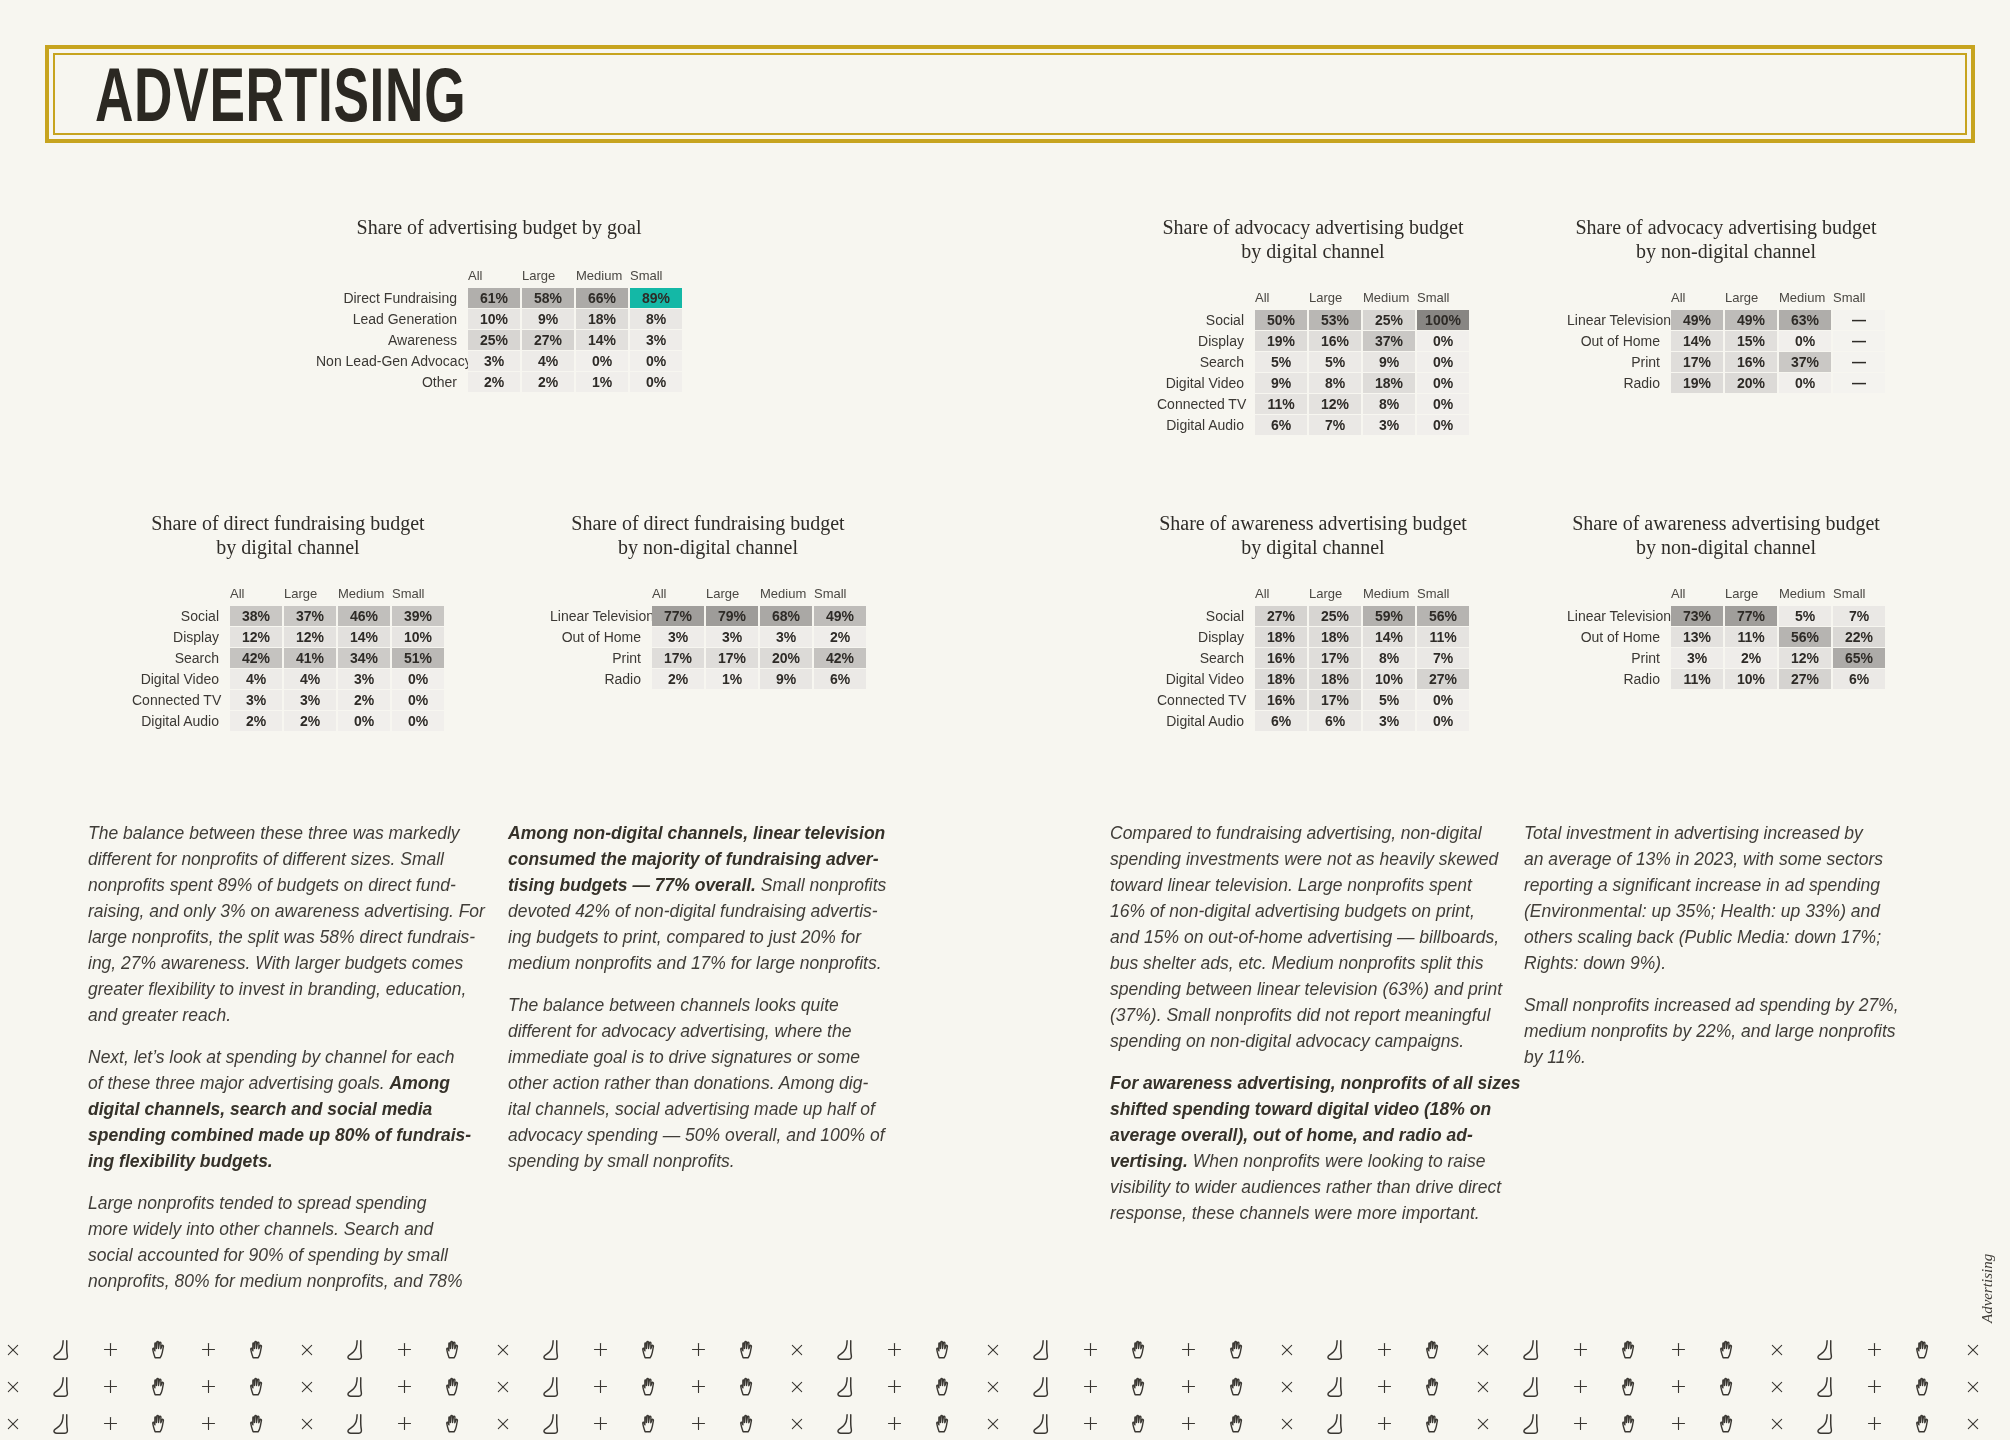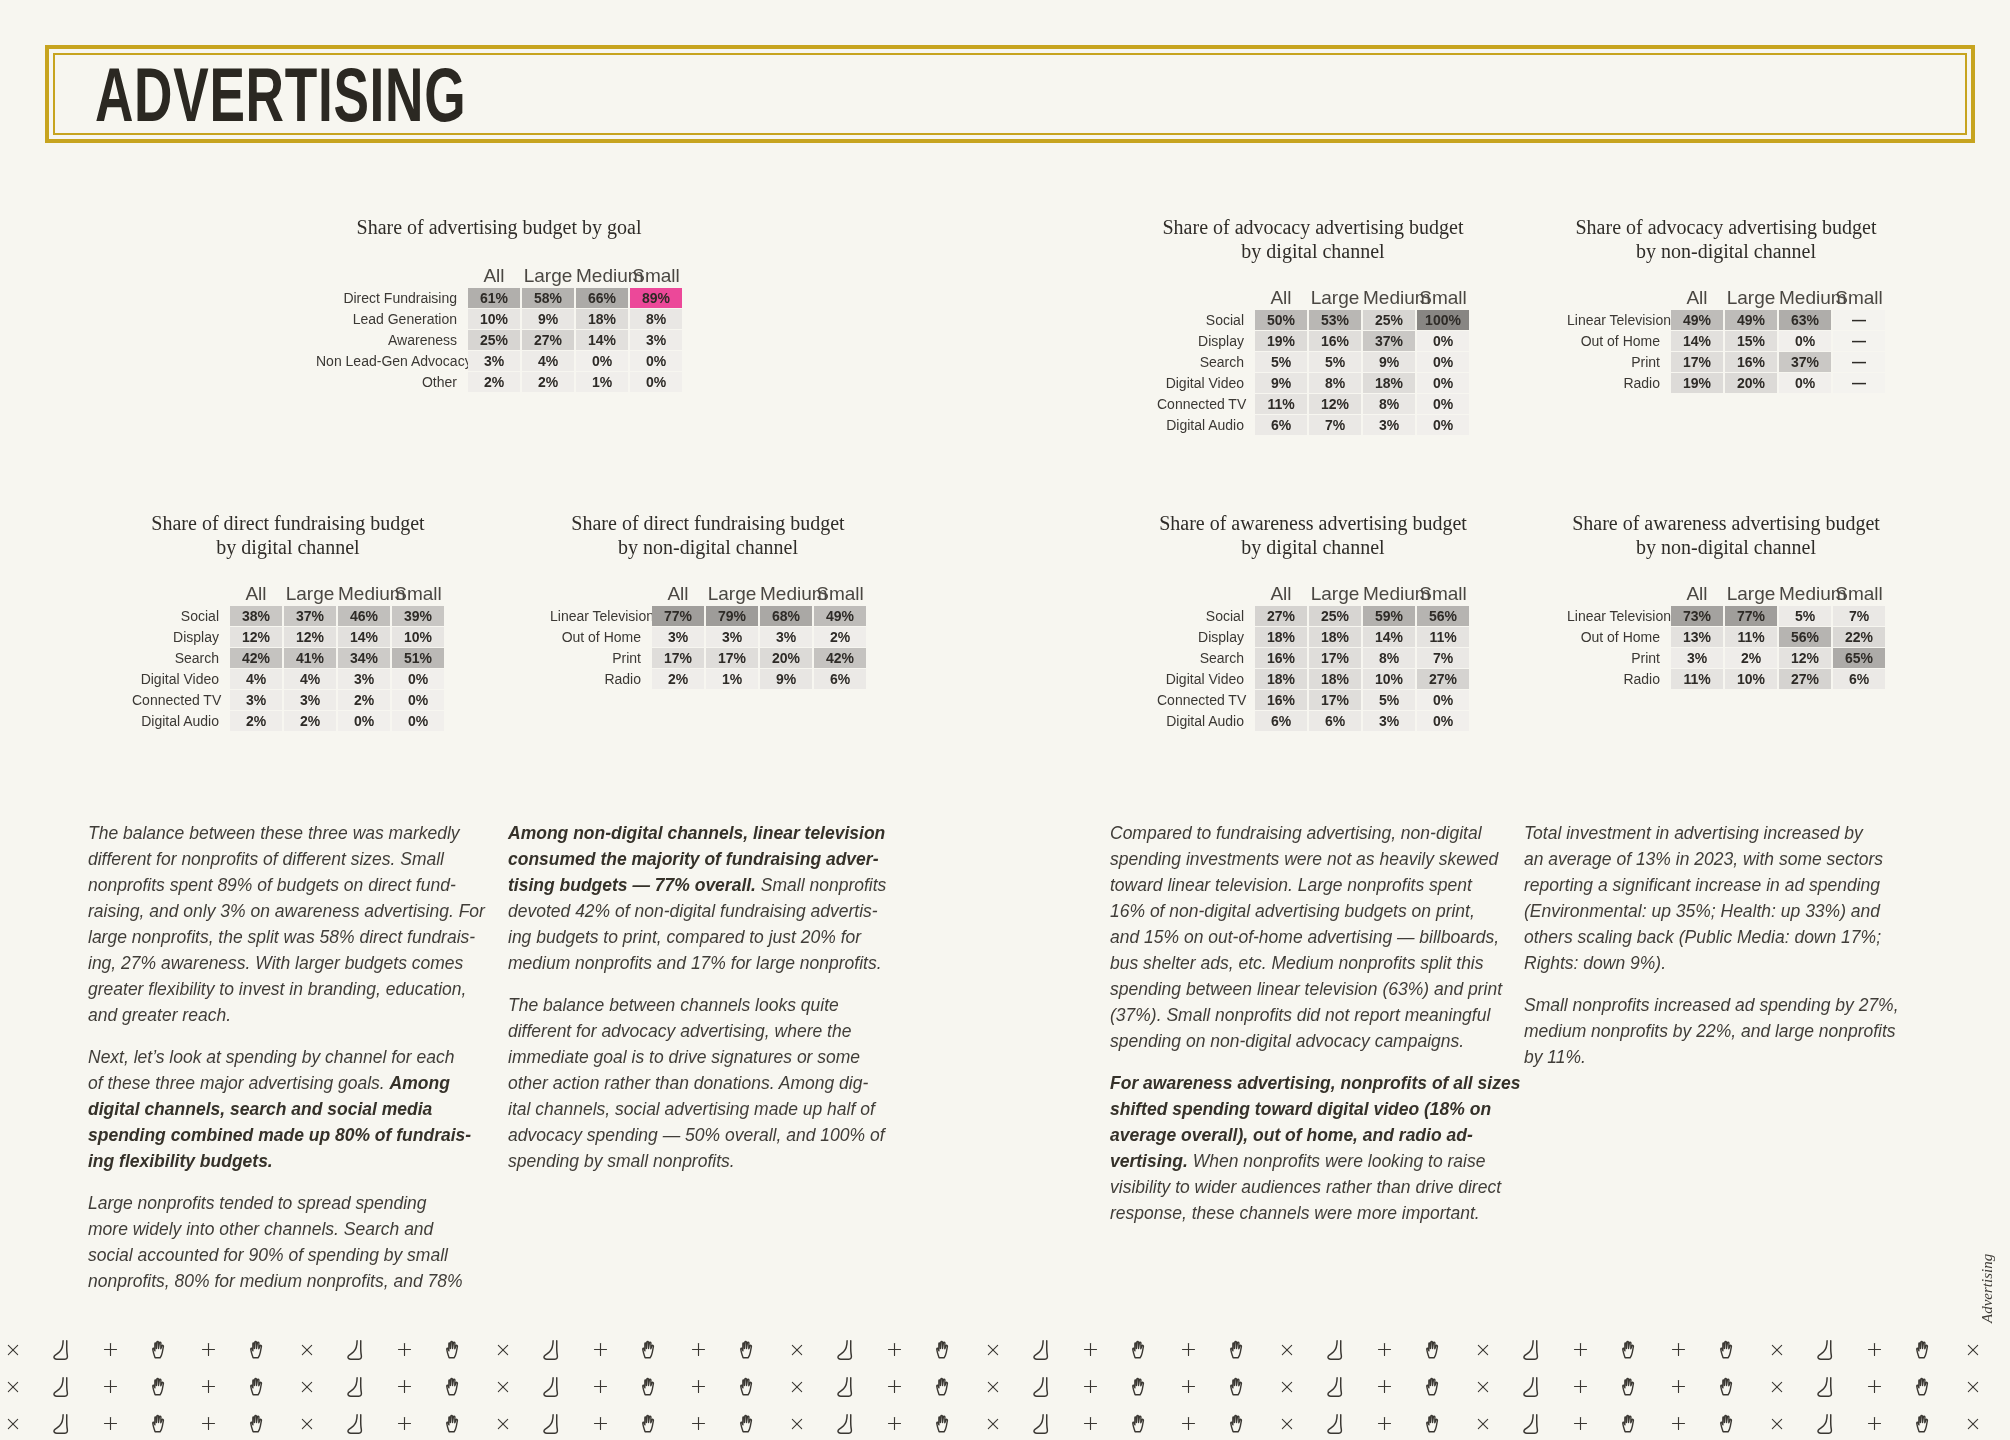--- a/index.html
+++ b/index.html
@@ -26,21 +26,21 @@
   .tbl { position:absolute; }
   .tbl-title {
     font-family:"Liberation Serif", serif; font-size:20px; line-height:24px;
     color:#2f2c28; text-align:center; width:100%;
   }
   .tgrid {
     position:absolute; display:grid; column-gap:2px; row-gap:1px;
     font-size:14px;
   }
   .tg-th {
-    height:22px; line-height:22px; text-align:center; color:#4a4742; font-size:19px;
+    height:22px; line-height:22px; color:#4a4742; font-size:13px;
   }
   .tg-label {
     height:20px; line-height:20px; text-align:right; padding-right:9px;
     color:#3b3834; white-space:nowrap;
   }
   .tg-cell {
     height:20px; line-height:20px; text-align:center; font-weight:700; color:#2e2b27;
   }
   
   .t0 { left:316px;  top:215px; width:366px; }
@@ -114,21 +114,21 @@
         <div class="tgrid">
           <div class="tg-th"></div>
           <div class="tg-th">All</div>
           <div class="tg-th">Large</div>
           <div class="tg-th">Medium</div>
           <div class="tg-th">Small</div>
           <div class="tg-label">Direct Fundraising</div>
           <div class="tg-cell" style="background: rgb(177, 175, 172);">61%</div>
           <div class="tg-cell" style="background: rgb(180, 178, 175);">58%</div>
           <div class="tg-cell" style="background: rgb(172, 170, 167);">66%</div>
-          <div class="tg-cell" style="background: #ec4899;">89%</div>
+          <div class="tg-cell" style="background: #14b8a6;">89%</div>
           <div class="tg-label">Lead Generation</div>
           <div class="tg-cell" style="background: rgb(231, 229, 226);">10%</div>
           <div class="tg-cell" style="background: rgb(232, 230, 227);">9%</div>
           <div class="tg-cell" style="background: rgb(222, 220, 217);">18%</div>
           <div class="tg-cell" style="background: rgb(233, 231, 228);">8%</div>
           <div class="tg-label">Awareness</div>
           <div class="tg-cell" style="background: rgb(215, 213, 210);">25%</div>
           <div class="tg-cell" style="background: rgb(213, 211, 208);">27%</div>
           <div class="tg-cell" style="background: rgb(226, 224, 221);">14%</div>
           <div class="tg-cell" style="background: rgb(238, 236, 233);">3%</div>

